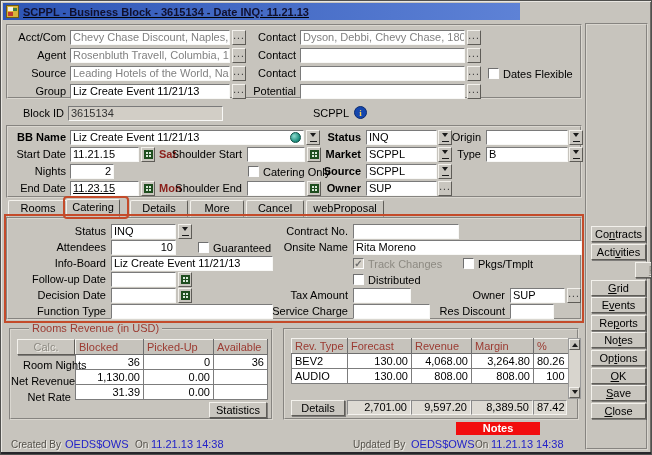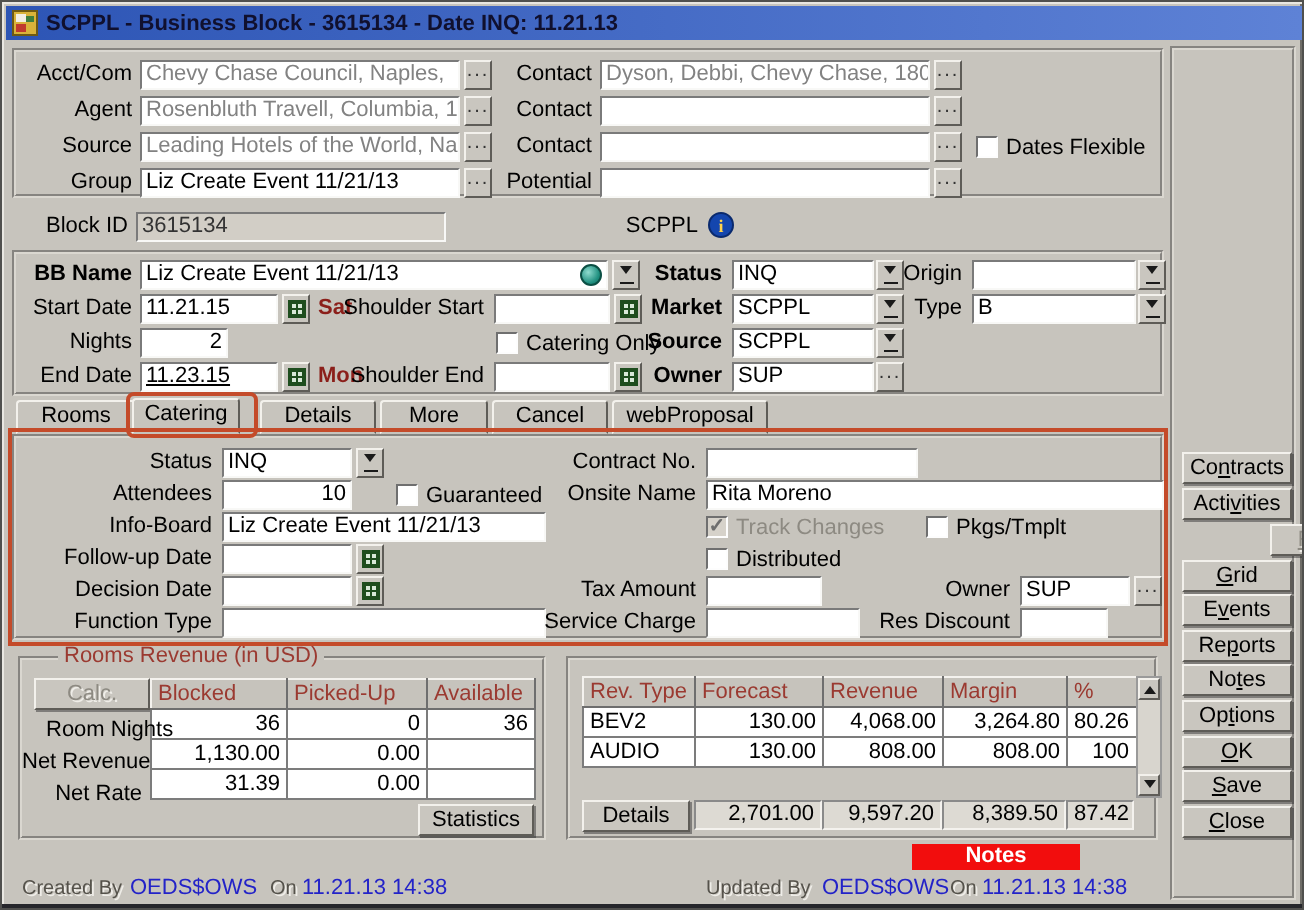--- a/index.html
+++ b/index.html
@@ -1,20 +1,20 @@
 <!DOCTYPE html>
 <html><head>
 <meta charset="utf-8">
 <style>
   html,body{margin:0;padding:0;background:#9a9a9a;}
   *{box-sizing:border-box;font-family:"Liberation Sans",sans-serif;}
   .w{position:relative;width:652px;height:455px;background:#C7C4BD;overflow:hidden;
      box-shadow:inset 1px 1px 0 #E9E7E2, inset -1px -1px 0 #6F6D68;border:1px solid #50504E;}
-  .tb{position:absolute;left:2px;top:2px;width:648px;height:17px;
-      background:linear-gradient(90deg,#2D55B5,#5E82D6);display:flex;align-items:center;gap:4px;padding:0 3px;}
+  .tb{position:absolute;left:2px;top:2px;width:517px;height:17px;
+      background:linear-gradient(90deg,#2D55B5,#5E82D6);display:flex;align-items:center;gap:4px;padding:0 3px;text-decoration:underline;}
   .tb .ttl{font-size:11px;font-weight:bold;color:#10102E;white-space:nowrap;}
   .appicon{position:relative;width:13px;height:13px;background:#D9B33A;border:1px solid #6F5A12;flex:0 0 13px;}
   .appicon i{position:absolute;display:block;}
   .pn{position:absolute;border:2px groove #DAD7D0;}
   .lbl{position:absolute;height:15px;line-height:15px;font-size:11px;color:#000;text-align:right;white-space:nowrap;}
   .lbl.b{font-weight:bold;}
   .dow{position:absolute;height:15px;line-height:15px;font-size:11px;font-weight:bold;color:#8B1F1A;text-align:left;}
   .fld{position:absolute;height:15px;background:#fff;border:1px solid;border-color:#7A7A7A #F8F8F6 #F8F8F6 #7A7A7A;
        font-size:11px;line-height:13px;padding:0 2px;color:#000;white-space:nowrap;overflow:hidden;}
   .fld.gray{color:#828282;}
@@ -94,21 +94,21 @@
     <div class="sbtn" style="top:290px;">Re<u>p</u>orts</div>
     <div class="sbtn" style="top:307px;">No<u>t</u>es</div>
     <div class="sbtn" style="top:325px;">Op<u>t</u>ions</div>
     <div class="sbtn" style="top:343px;"><u>O</u>K</div>
     <div class="sbtn" style="top:360px;"><u>S</u>ave</div>
     <div class="sbtn" style="top:378px;"><u>C</u>lose</div>
   </div>
 
   <div class="pn" style="left:5px;top:23px;width:576px;height:75px;">
     <div class="lbl" style="left:2px;top:4px;width:56px;">Acct/Com</div>
-    <div class="fld gray" style="left:62px;top:4px;width:160px;">Chevy Chase Council, Naples,</div>
+    <div class="fld gray" style="left:62px;top:4px;width:160px;">Chevy Chase Discount, Naples,</div>
     <div class="ib" style="left:224px;top:4px;">
         <span class="lov">...</span>
       </div>
     <div class="lbl" style="left:232px;top:4px;width:56px;">Contact</div>
     <div class="fld gray" style="left:292px;top:4px;width:165px;">Dyson, Debbi, Chevy Chase, 1800-123-</div>
     <div class="ib" style="left:459px;top:4px;">
         <span class="lov">...</span>
       </div>
 
     <div class="lbl" style="left:2px;top:22px;width:56px;">Agent</div>

